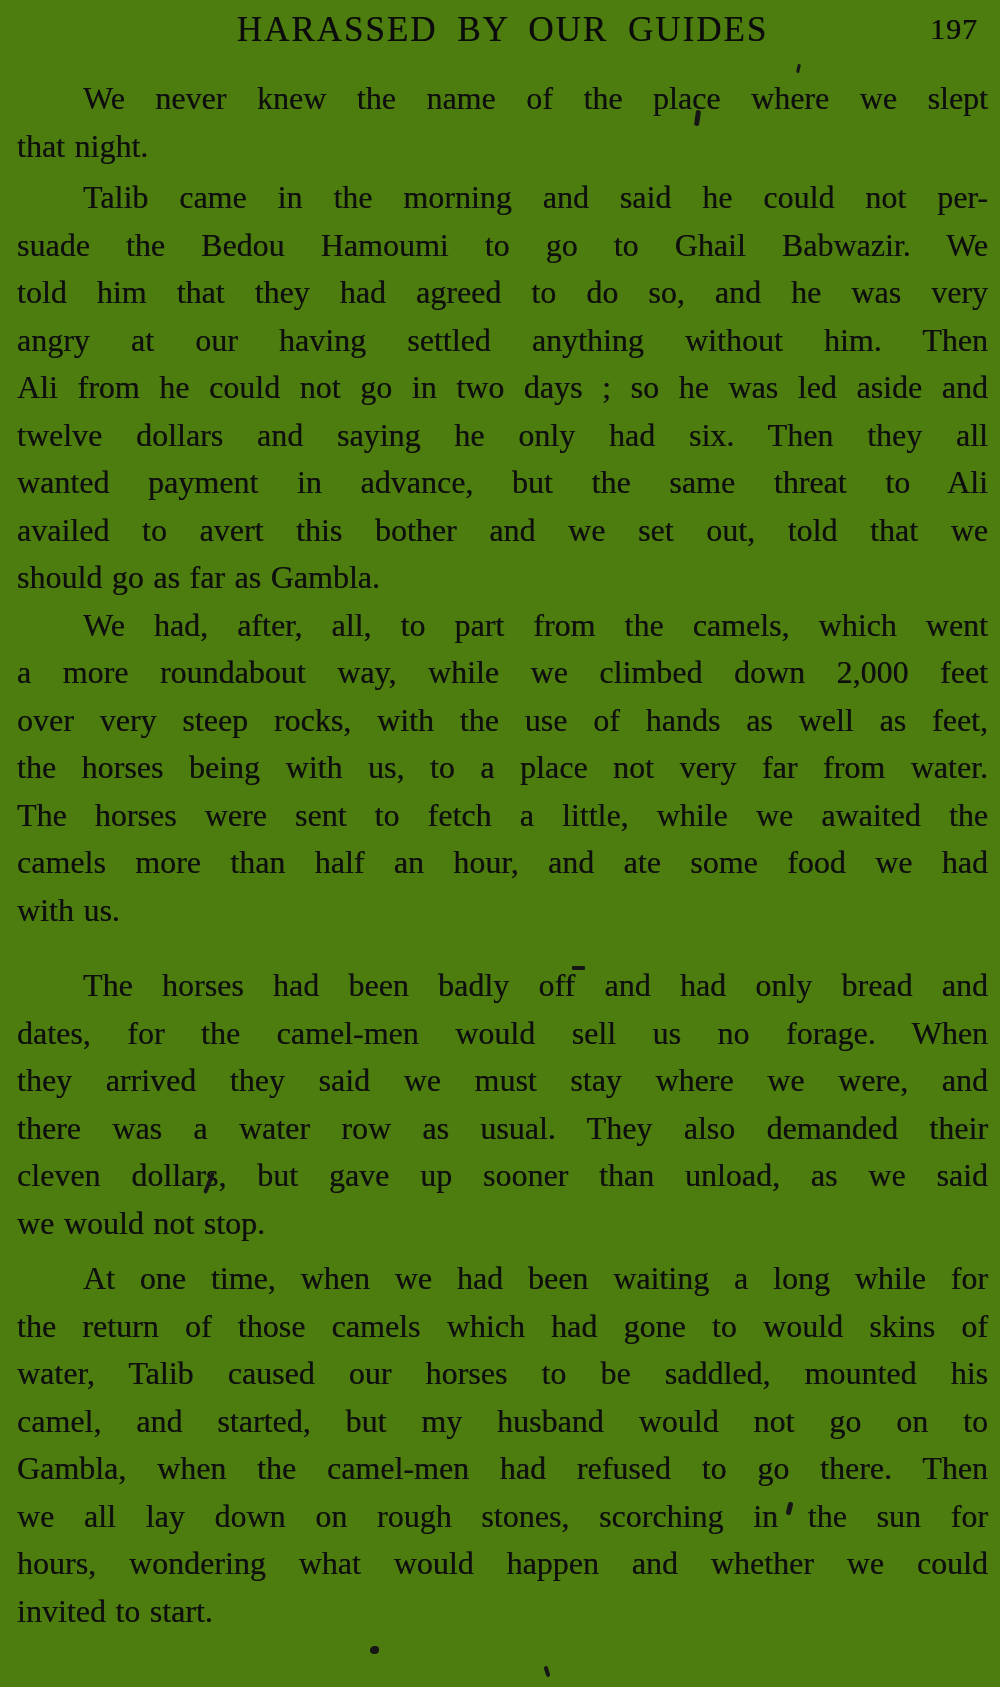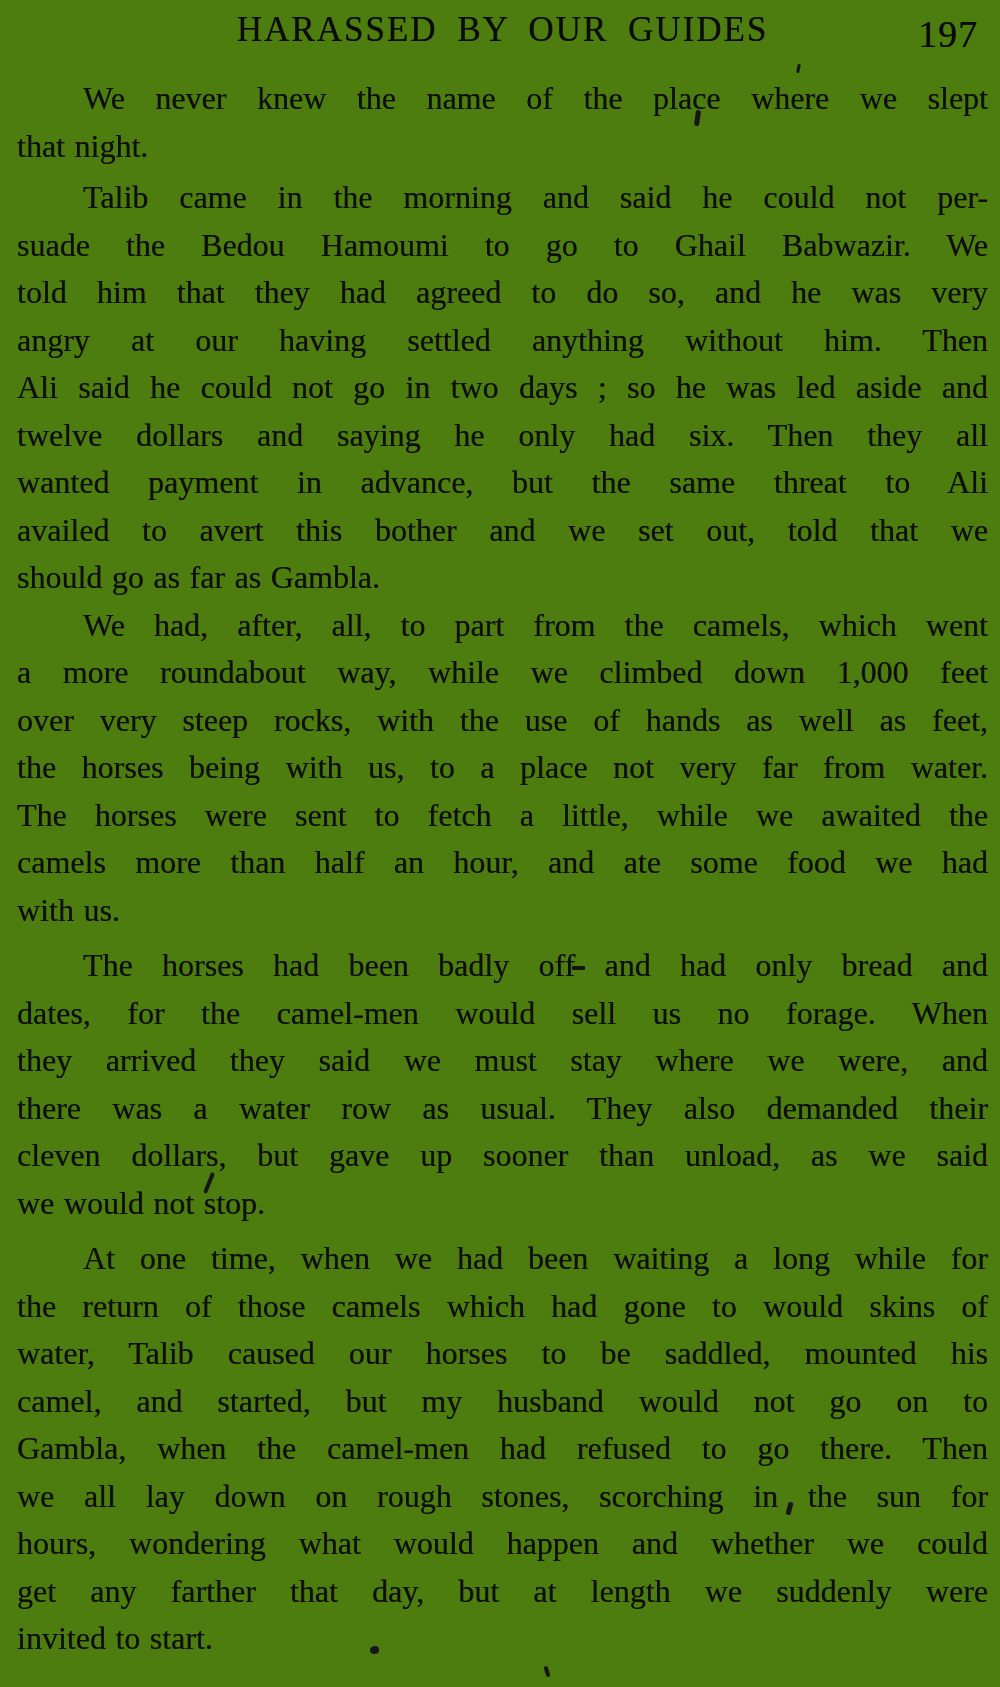--- a/index.html
+++ b/index.html
@@ -30,39 +30,39 @@
     font-size: 35px;
     letter-spacing: 2px;
     word-spacing: 9px;
     color: #0b0b0b;
     text-shadow: 0.4px 0.4px 0 rgba(0,0,0,0.6);
   }
   .page-number {
     position: absolute;
     top: 2px;
     right: 10px;
-    font-size: 38px;
+    font-size: 30px;
     letter-spacing: 1px;
     color: #0b0b0b;
     text-shadow: 0.4px 0.4px 0 rgba(0,0,0,0.7);
   }
   
   .body-text {
     position: absolute;
     top: 75px;
     left: 17px;
     width: 971px;
     font-size: 32px;
     line-height: 47.5px;
     color: #0e0e0e;
     text-shadow: 0.35px 0.3px 0 rgba(0,0,0,0.55);
   }
   .paragraph { margin: 0; }
   .paragraph.sp4  { margin-top: 4px; font-family: Liberation Serif, serif; }
-  .paragraph.sp12 { margin-top: 8px; }
+  .paragraph.sp12 { margin-top: 28px; }
   .paragraph.sp8  { margin-top: 8px; }
   .line {
     text-align: justify;
     text-align-last: justify;
     word-spacing: 1.5px;
   }
   .line.first { text-indent: 66px; }
   .line.last  { text-align-last: left; }
   
   .artifact {
@@ -90,29 +90,29 @@
   <div class="body-text">
       <div class="paragraph">
         <div class="line first">We never knew the name of the place where we slept</div>
         <div class="line last">that night.</div>
       </div>
       <div class="paragraph sp4">
         <div class="line first">Talib came in the morning and said he could not per-</div>
         <div class="line">suade the Bedou Hamoumi to go to Ghail Babwazir. We</div>
         <div class="line">told him that they had agreed to do so, and he was very</div>
         <div class="line">angry at our having settled anything without him. Then</div>
-        <div class="line">Ali said he could not go in two days ; so he was led aside and</div>
+        <div class="line">Ali from he could not go in two days ; so he was led aside and</div>
         <div class="line">twelve dollars and saying he only had six. Then they all</div>
         <div class="line">wanted payment in advance, but the same threat to Ali</div>
         <div class="line">availed to avert this bother and we set out, told that we</div>
         <div class="line last">should go as far as Gambla.</div>
       </div>
       <div class="paragraph">
         <div class="line first">We had, after, all, to part from the camels, which went</div>
-        <div class="line">a more roundabout way, while we climbed down 1,000 feet</div>
+        <div class="line">a more roundabout way, while we climbed down 2,000 feet</div>
         <div class="line">over very steep rocks, with the use of hands as well as feet,</div>
         <div class="line">the horses being with us, to a place not very far from water.</div>
         <div class="line">The horses were sent to fetch a little, while we awaited the</div>
         <div class="line">camels more than half an hour, and ate some food we had</div>
         <div class="line last">with us.</div>
       </div>
       <div class="paragraph sp12">
         <div class="line first">The horses had been badly off and had only bread and</div>
         <div class="line">dates, for the camel-men would sell us no forage. When</div>
         <div class="line">they arrived they said we must stay where we were, and</div>
@@ -121,21 +121,20 @@
         <div class="line last">we would not stop.</div>
       </div>
       <div class="paragraph sp8">
         <div class="line first">At one time, when we had been waiting a long while for</div>
         <div class="line">the return of those camels which had gone to would skins of</div>
         <div class="line">water, Talib caused our horses to be saddled, mounted his</div>
         <div class="line">camel, and started, but my husband would not go on to</div>
         <div class="line">Gambla, when the camel-men had refused to go there. Then</div>
         <div class="line">we all lay down on rough stones, scorching in the sun for</div>
         <div class="line">hours, wondering what would happen and whether we could</div>
-        <div class="line">get any farther that day, but at length we suddenly were</div>
         <div class="line last">invited to start.</div>
       </div>
     </div>
 
   <div class="artifact a-tick-where"></div>
   <div class="artifact a-apos-top"></div>
   <div class="artifact a-dash-mid"></div>
   <div class="artifact a-stroke-fierce"></div>
   <div class="artifact a-blob-start"></div>
   <div class="artifact a-apos-bottom"></div>

